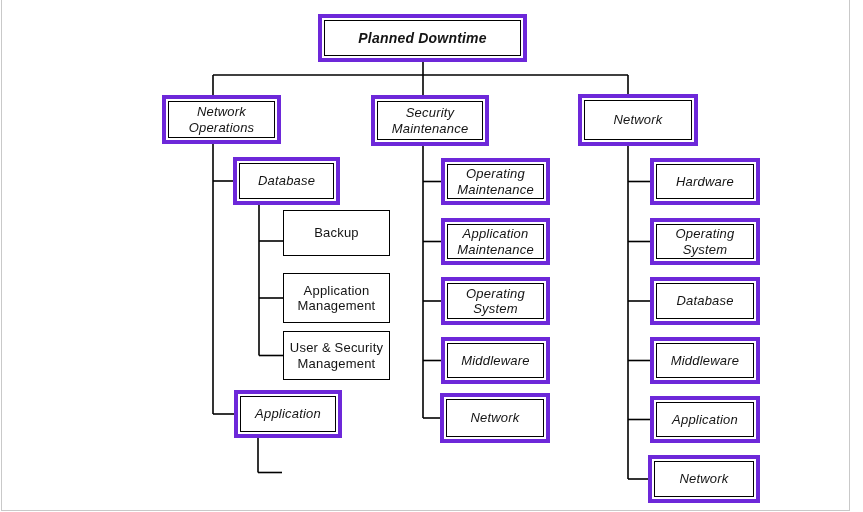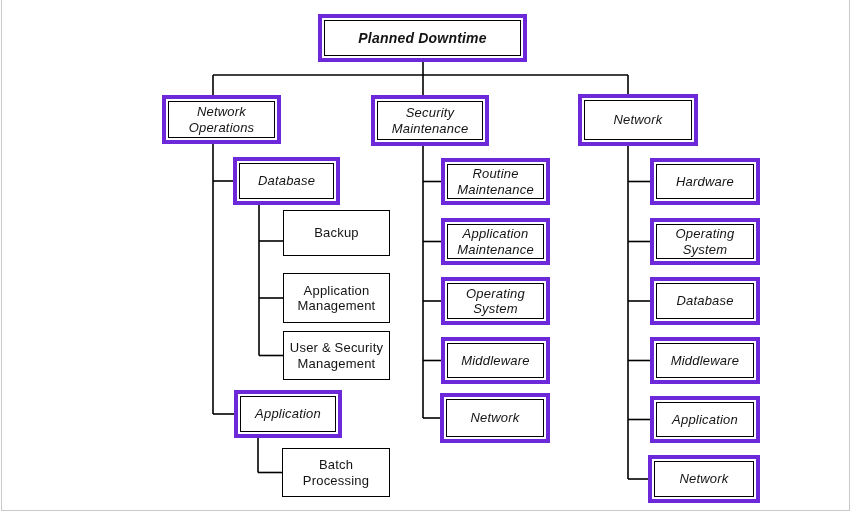--- a/index.html
+++ b/index.html
@@ -76,23 +76,22 @@
 
   <div class="node thick" style="left:162px;top:95px;width:119px;height:49px">Network Operations</div>
   <div class="node thick" style="left:371px;top:95px;width:118px;height:51px">Security Maintenance</div>
   <div class="node thick" style="left:578px;top:94px;width:120px;height:52px">Network</div>
 
   <div class="node thick" style="left:233px;top:157px;width:107px;height:48px">Database</div>
   <div class="node thin" style="left:283px;top:210px;width:107px;height:46px">Backup</div>
   <div class="node thin" style="left:283px;top:273px;width:107px;height:50px">Application Management</div>
   <div class="node thin" style="left:283px;top:331px;width:107px;height:49px">User &amp; Security Management</div>
   <div class="node thick" style="left:234px;top:390px;width:108px;height:48px">Application</div>
-  <div class="node thin" style="left:282px;top:448px;width:108px;height:49px">Batch Processing</div>
 
-  <div class="node thick" style="left:441px;top:158px;width:109px;height:47px">Routine Maintenance</div>
+  <div class="node thick" style="left:441px;top:158px;width:109px;height:47px">Operating Maintenance</div>
   <div class="node thick" style="left:441px;top:218px;width:109px;height:47px">Application Maintenance</div>
   <div class="node thick" style="left:441px;top:277px;width:109px;height:48px">Operating System</div>
   <div class="node thick" style="left:441px;top:337px;width:109px;height:47px">Middleware</div>
   <div class="node thick" style="left:440px;top:393px;width:110px;height:50px">Network</div>
 
   <div class="node thick" style="left:650px;top:158px;width:110px;height:47px">Hardware</div>
   <div class="node thick" style="left:650px;top:218px;width:110px;height:47px">Operating System</div>
   <div class="node thick" style="left:650px;top:277px;width:110px;height:48px">Database</div>
   <div class="node thick" style="left:650px;top:337px;width:110px;height:47px">Middleware</div>
   <div class="node thick" style="left:650px;top:396px;width:110px;height:47px">Application</div>

